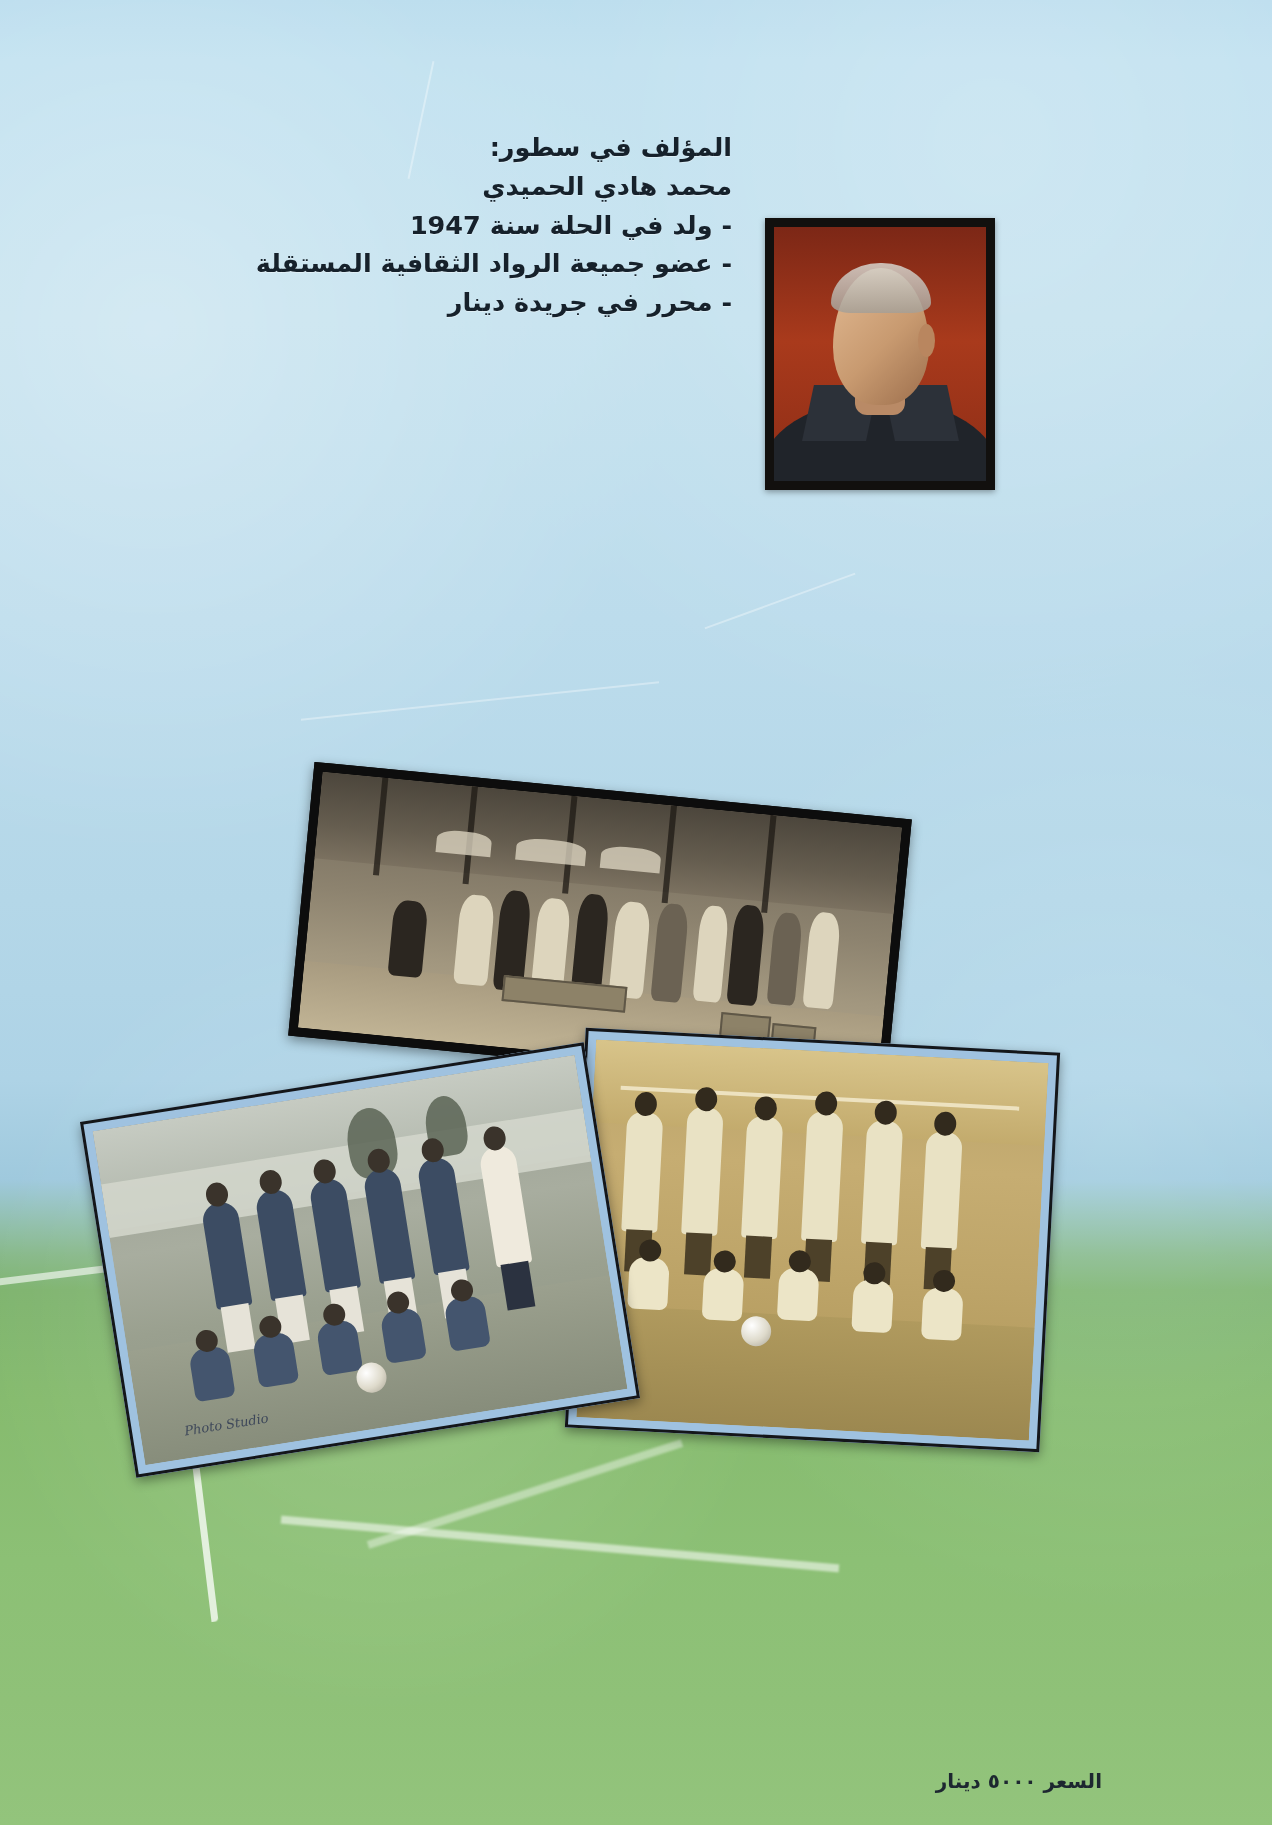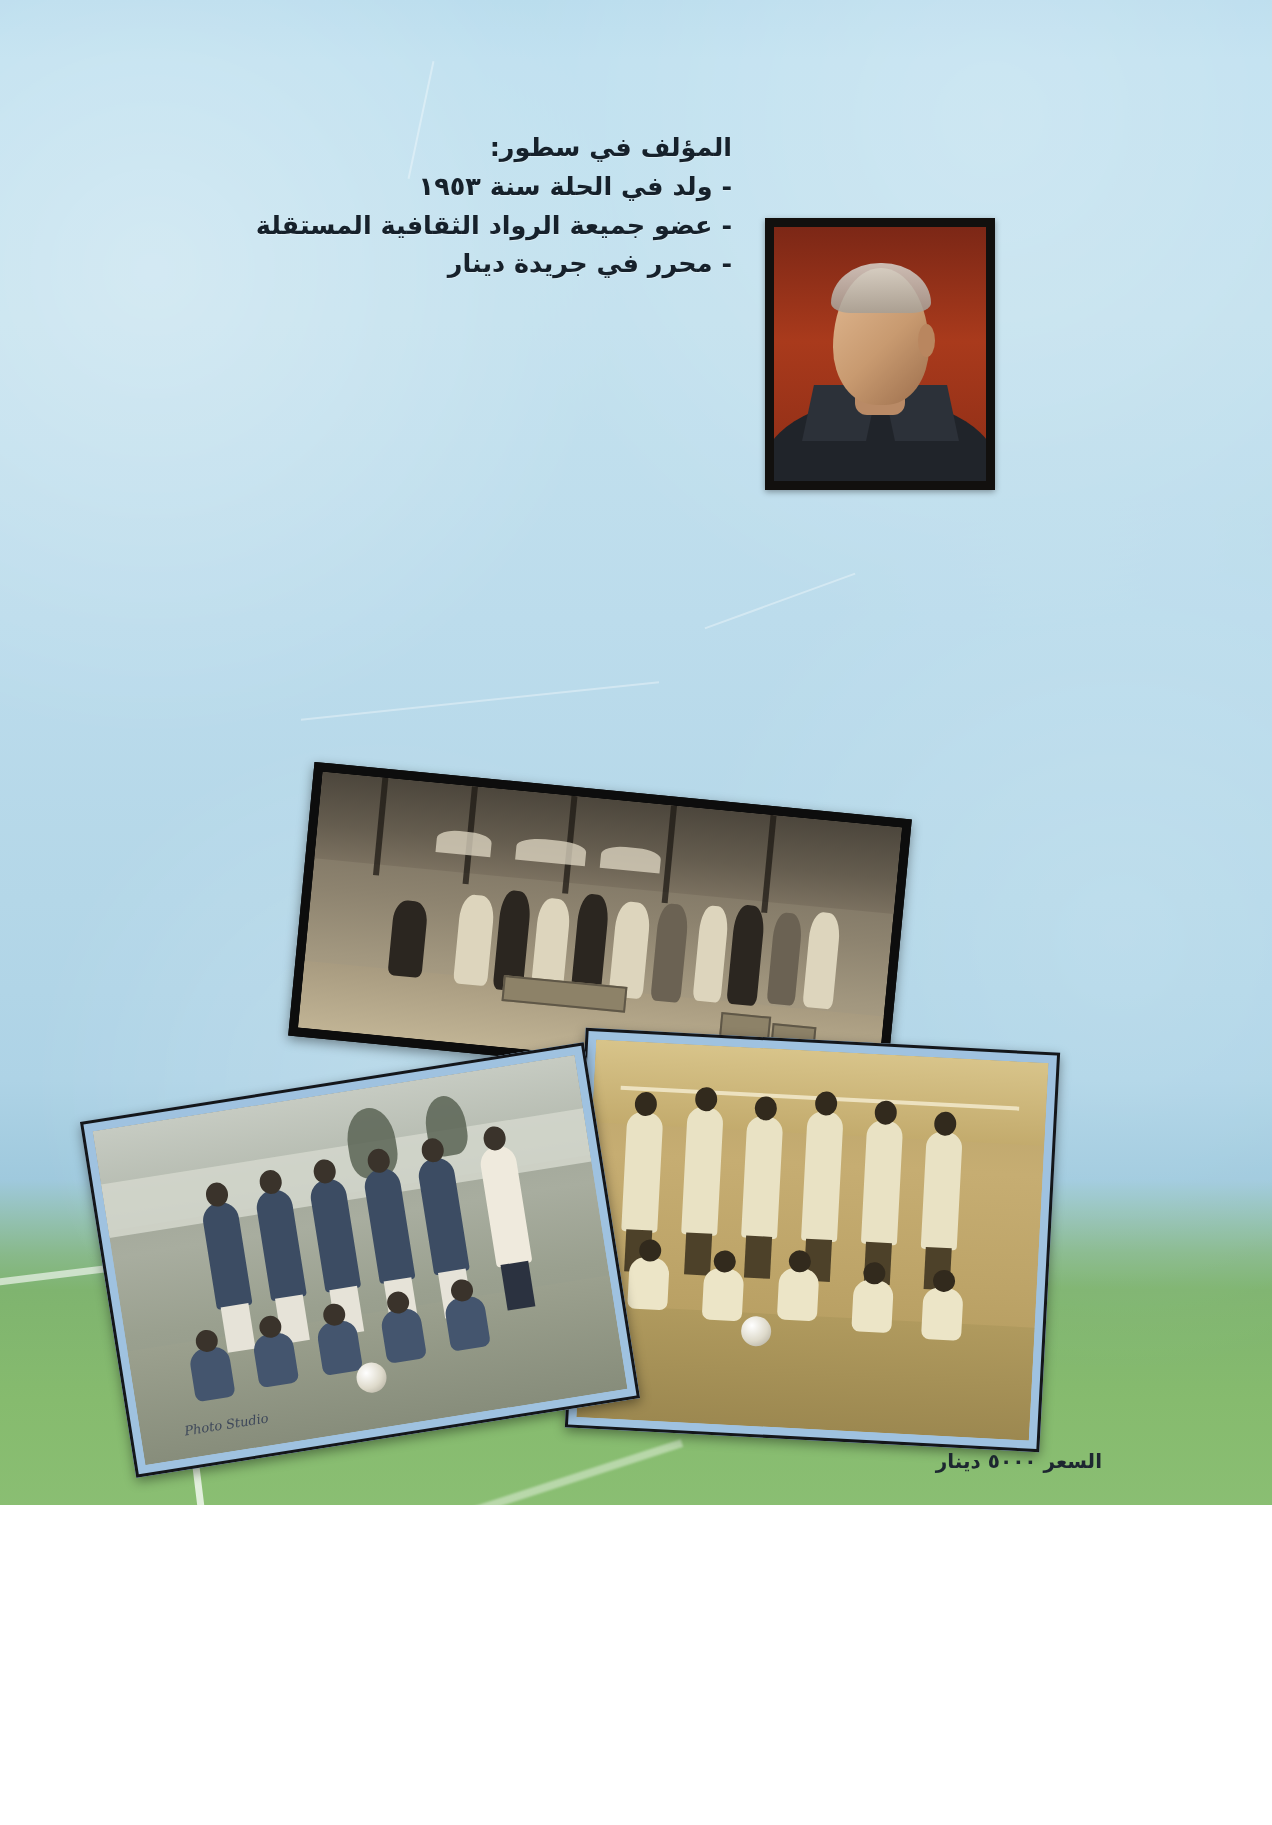--- a/index.html
+++ b/index.html
@@ -6,21 +6,21 @@
     margin: 0;
     padding: 0;
     background: #ffffff;
   }
   body {
     font-family: "DejaVu Sans", sans-serif;
   }
   .page {
     position: relative;
     width: 1272px;
-    height: 1505px;
+    height: 1825px;
     overflow: hidden;
     background:
       linear-gradient(to bottom,
         #b9dced 0px,
         #bfe0ef 60px,
         #c3e1ee 320px,
         #bcdcec 620px,
         #b4d7e8 900px,
         #aed3e6 1080px,
         #9fc9dd 1180px,
@@ -489,21 +489,22 @@
       <div class="collar-r"></div>
       <div class="neck"></div>
       <div class="head"></div>
       <div class="hair"></div>
       <div class="ear"></div>
     </div>
   </div>
 
   <div class="author-block">
     <div>المؤلف في سطور:</div>
-    <div>- ولد في الحلة سنة ١٩٥٣</div>
+    <div>محمد هادي الحميدي</div>
+    <div>- ولد في الحلة سنة 1947</div>
     <div>- عضو جميعة الرواد الثقافية المستقلة</div>
     <div>- محرر في جريدة دينار</div>
   </div>
 
   <div class="photo" id="photo-market">
     <div class="img">
       <div class="m-roof"></div>
       <div class="m-beam" style="left:60px;"></div>
       <div class="m-beam" style="left:150px;"></div>
       <div class="m-beam" style="left:250px;"></div>

